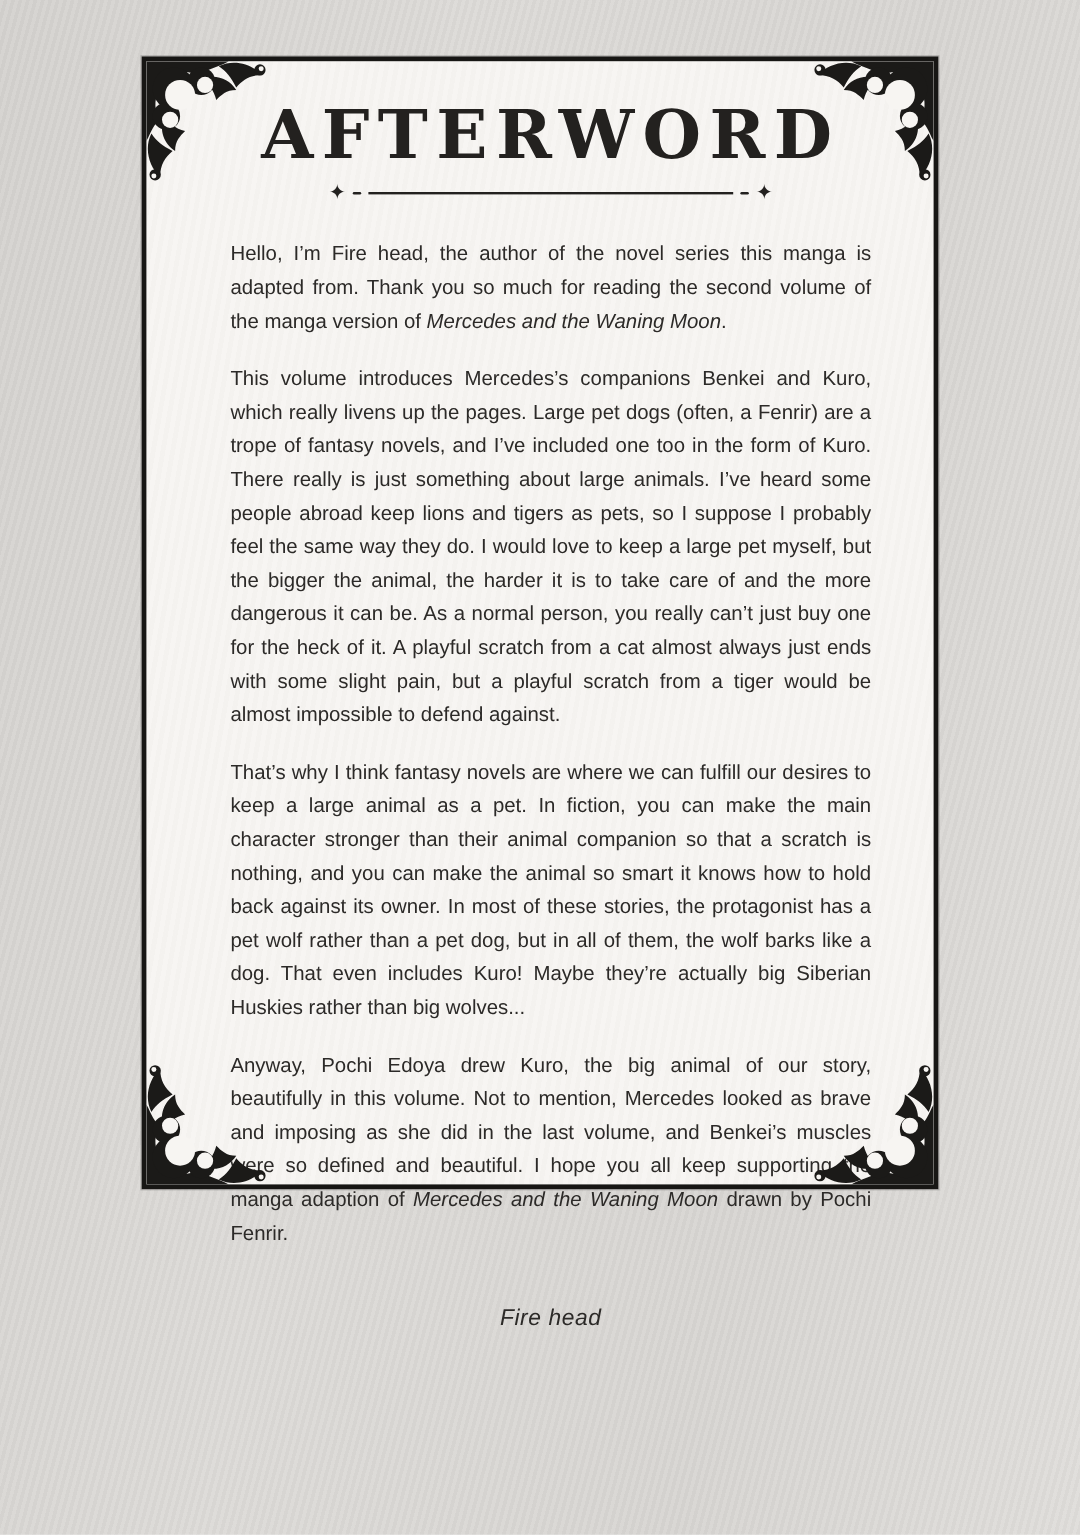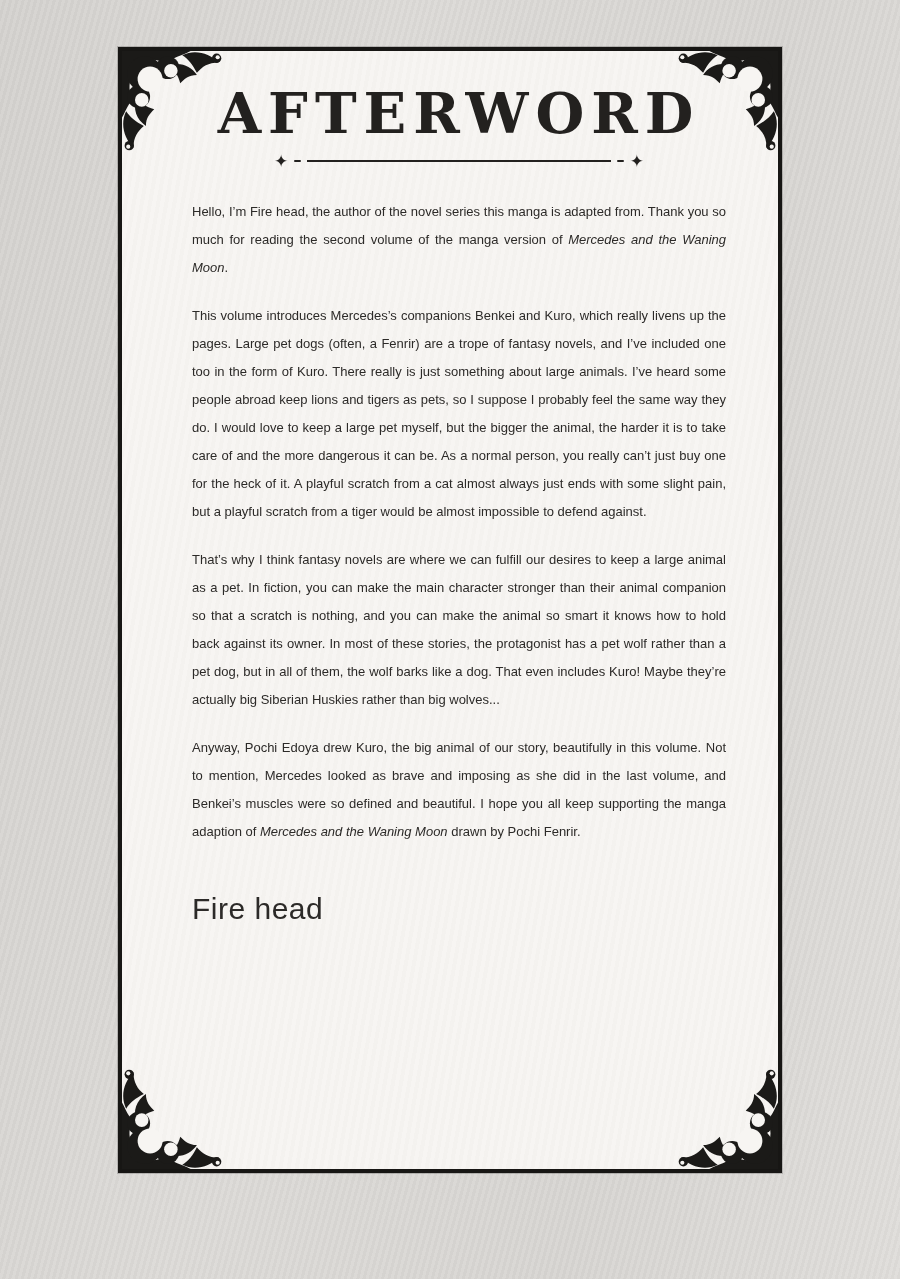--- a/index.html
+++ b/index.html
@@ -13,21 +13,21 @@
   body{
     background:
       repeating-linear-gradient(105deg, rgba(255,255,255,.05) 0 3px, rgba(0,0,0,.02) 3px 6px),
       linear-gradient(100deg,#d4d2cf 0%, #dcdad7 35%, #d7d5d2 70%, #dfddda 100%);
     font-family:"Liberation Sans", sans-serif;
     color:var(--ink);
   }
   .page{
     position:relative;
     width:664px;
-    height:1126px;
+    height:944px;
     margin:47px auto 0 auto;
     background:
       repeating-linear-gradient(100deg, rgba(255,255,255,.04) 0 4px, rgba(0,0,0,.012) 4px 8px),
       var(--page);
     border:4px solid var(--border);
     box-shadow:0 0 0 1px rgba(0,0,0,.18);
     padding:0 52px 0 70px;
   }
   .corner{position:absolute;width:104px;height:104px;pointer-events:none;}
   .corner svg{width:100%;height:100%;display:block;}
@@ -54,34 +54,35 @@
     justify-content:center;
     gap:6px;
     color:var(--ink);
   }
   .divider .dia{font-size:17px;line-height:1;font-family:"DejaVu Sans",sans-serif;}
   .divider .dash{width:7px;height:2px;background:var(--ink);border-radius:1px;}
   .divider .rule{flex:1;height:2px;background:var(--ink);}
 
   .body-text{margin-top:28px;}
   .body-text p{
-    font-size:13px;
+    font-size:17px;
     line-height:28px;
     text-align:justify;
     color:#2c2a28;
     margin-bottom:20px;
   }
   .body-text p em{font-style:italic;}
 
   .signature{
     margin-top:46px;
-    text-align:left;
-    font-size:30px;
+    text-align:center;
+    font-size:19px;
     color:#2c2a28;
     letter-spacing:.5px;
+    font-style:italic;
   }
 </style>
 </head>
 <body>
 
 <div class="page">
 
   <div class="corner tl">
     <svg viewBox="0 0 100 100">
       <g fill="#1b1a18">

